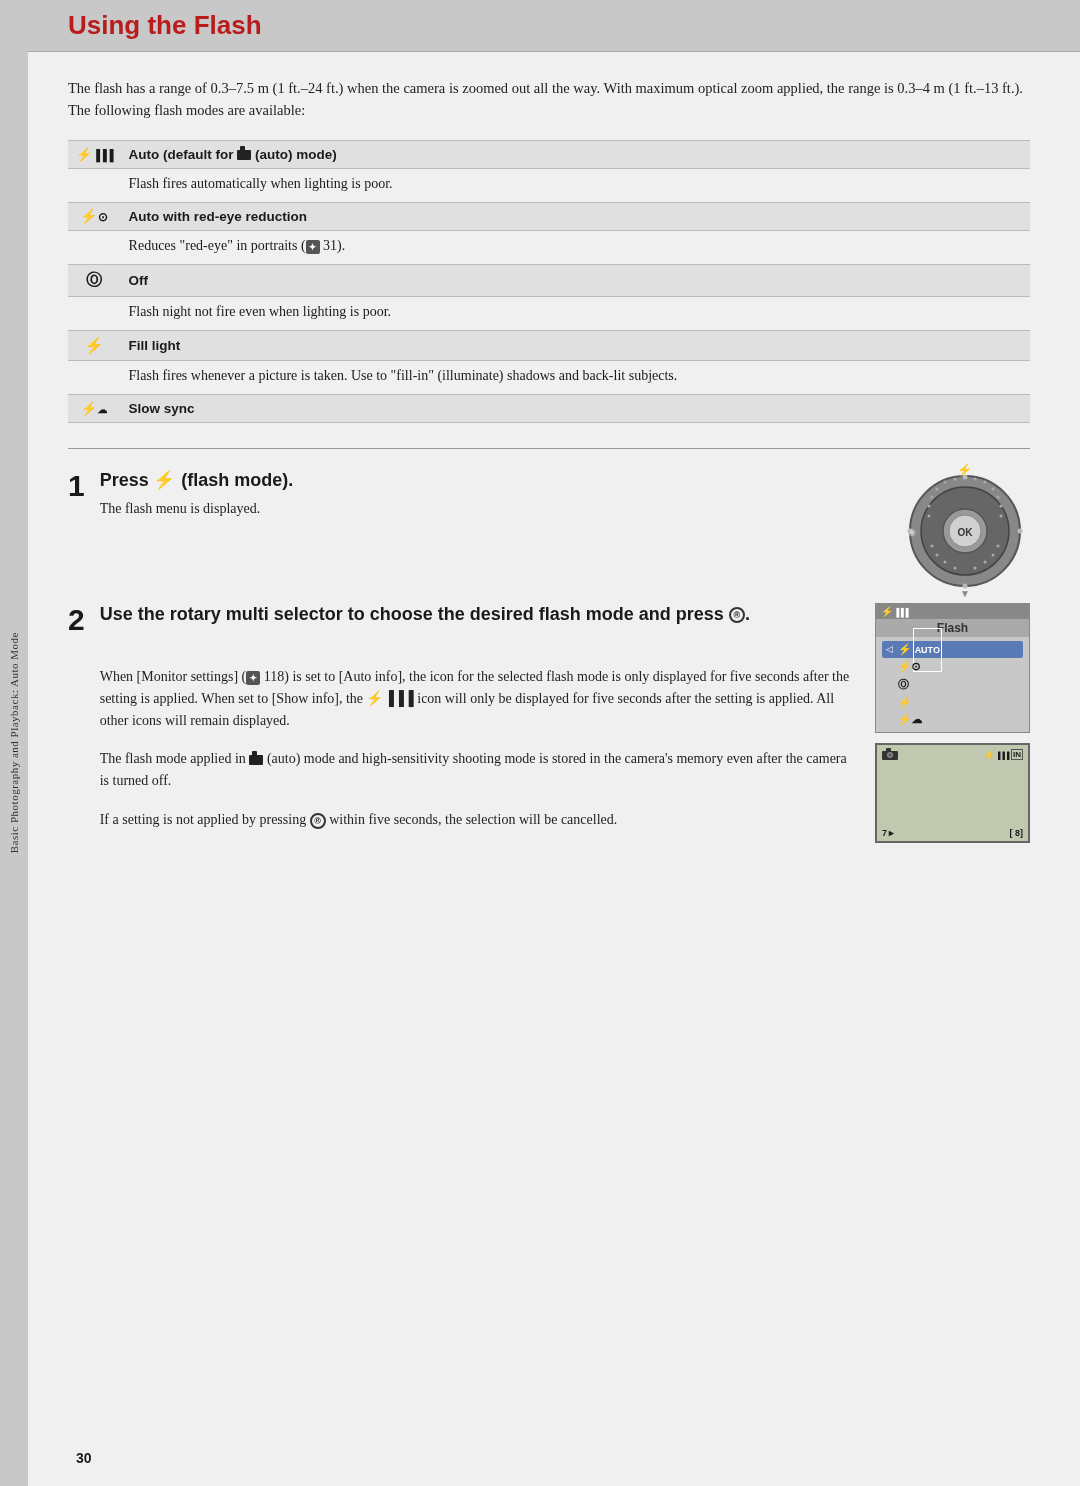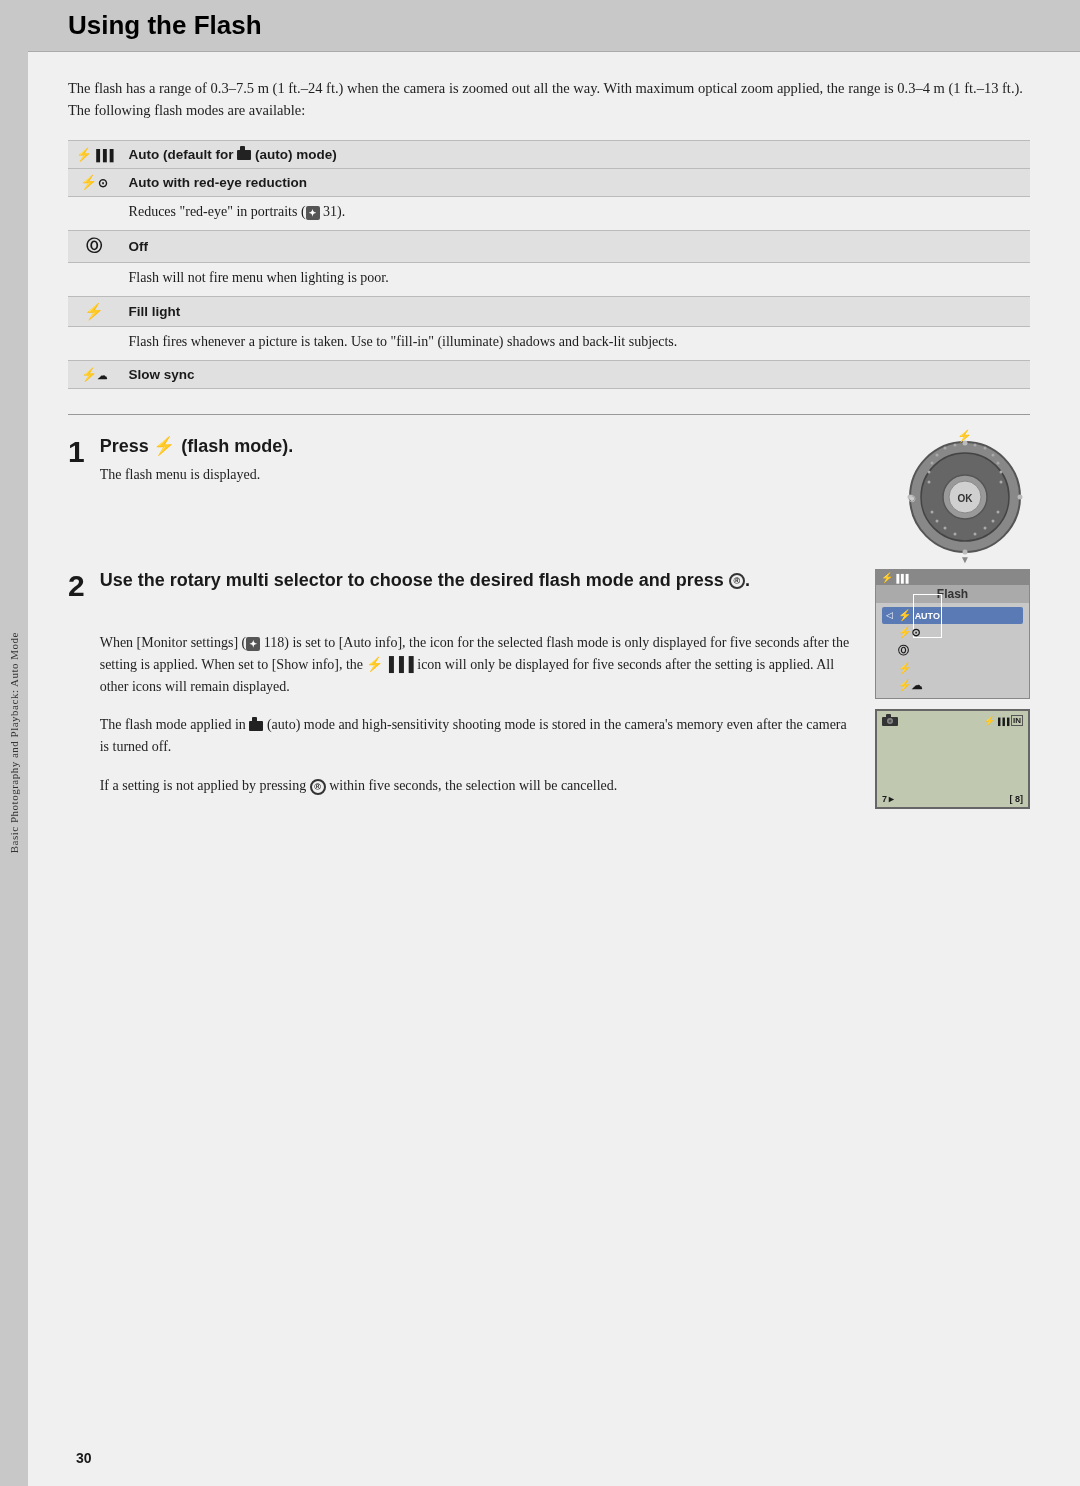--- a/index.html
+++ b/index.html
@@ -48,21 +48,21 @@
     
     .page-title-bar {
       background: #c8c8c8;
       margin: -30px -50px 25px -40px;
       padding: 10px 40px 10px 40px;
       border-bottom: 1px solid #aaa;
     }
     .page-title {
       font-size: 26px;
       font-weight: bold;
-      color: #000000;
+      color: #b91c1c;
       font-family: Arial, sans-serif;
     }
 
     
     .intro-text {
       font-size: 14.5px;
       line-height: 1.55;
       margin-bottom: 18px;
       color: #222;
     }
@@ -335,41 +335,45 @@
       <tbody>
 
         <tr class="mode-row">
           <td class="icon-cell">
             <span style="font-weight:bold;font-family:Arial,sans-serif;font-size:13px;">⚡<span style="font-size:11px;letter-spacing:-1px;">▐▐▐</span></span>
           </td>
           <td class="label-cell">
             Auto (default for <span class="camera-icon"></span> (auto) mode)
           </td>
         </tr>
+        <tr class="desc-row">
+          <td></td>
+          <td class="desc-cell">Flash fires automatically when lighting is poor.</td>
+        </tr>
 
         <tr class="mode-row">
           <td class="icon-cell">
             <span style="font-weight:bold;font-family:Arial,sans-serif;font-size:14px;">⚡<span style="font-size:12px;">⊙</span></span>
           </td>
           <td class="label-cell">Auto with red-eye reduction</td>
         </tr>
         <tr class="desc-row">
           <td></td>
           <td class="desc-cell">Reduces "red-eye" in portraits (<span class="ref-icon">✦</span> 31).</td>
         </tr>
 
         <tr class="mode-row">
           <td class="icon-cell">
             <span style="font-size:16px;font-weight:bold;">Ⓞ</span>
           </td>
           <td class="label-cell">Off</td>
         </tr>
         <tr class="desc-row">
           <td></td>
-          <td class="desc-cell">Flash will not fire menu when lighting is poor.</td>
+          <td class="desc-cell">Flash night not fire even when lighting is poor.</td>
         </tr>
 
         <tr class="mode-row">
           <td class="icon-cell">
             <span style="font-weight:bold;font-family:Arial,sans-serif;font-size:16px;">⚡</span>
           </td>
           <td class="label-cell">Fill light</td>
         </tr>
         <tr class="desc-row">
           <td></td>

